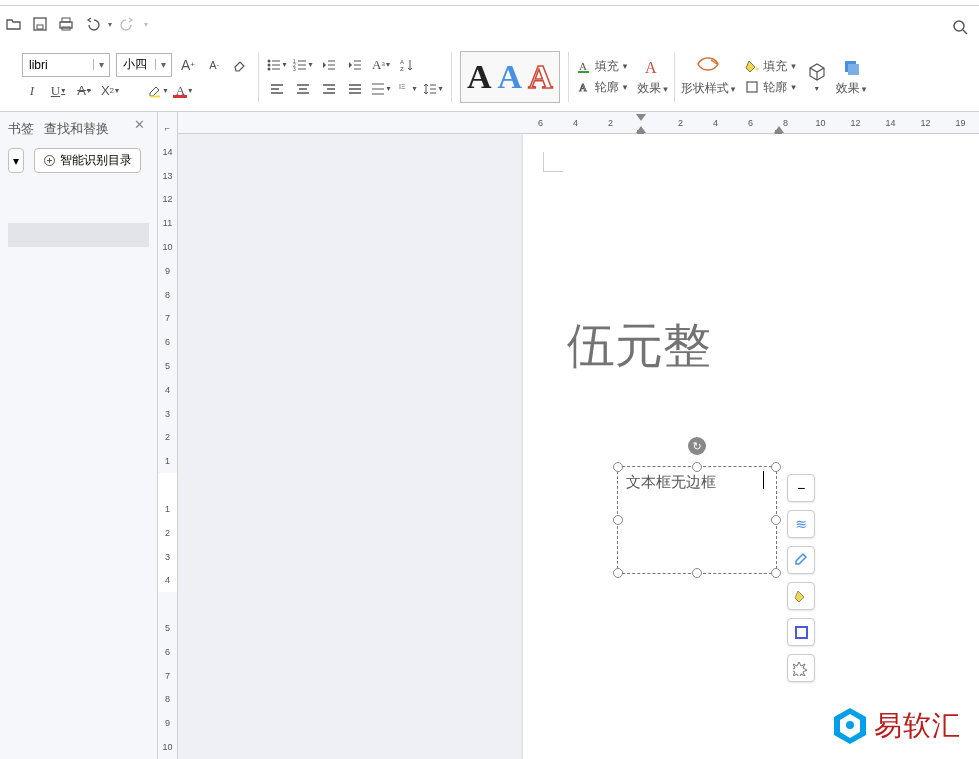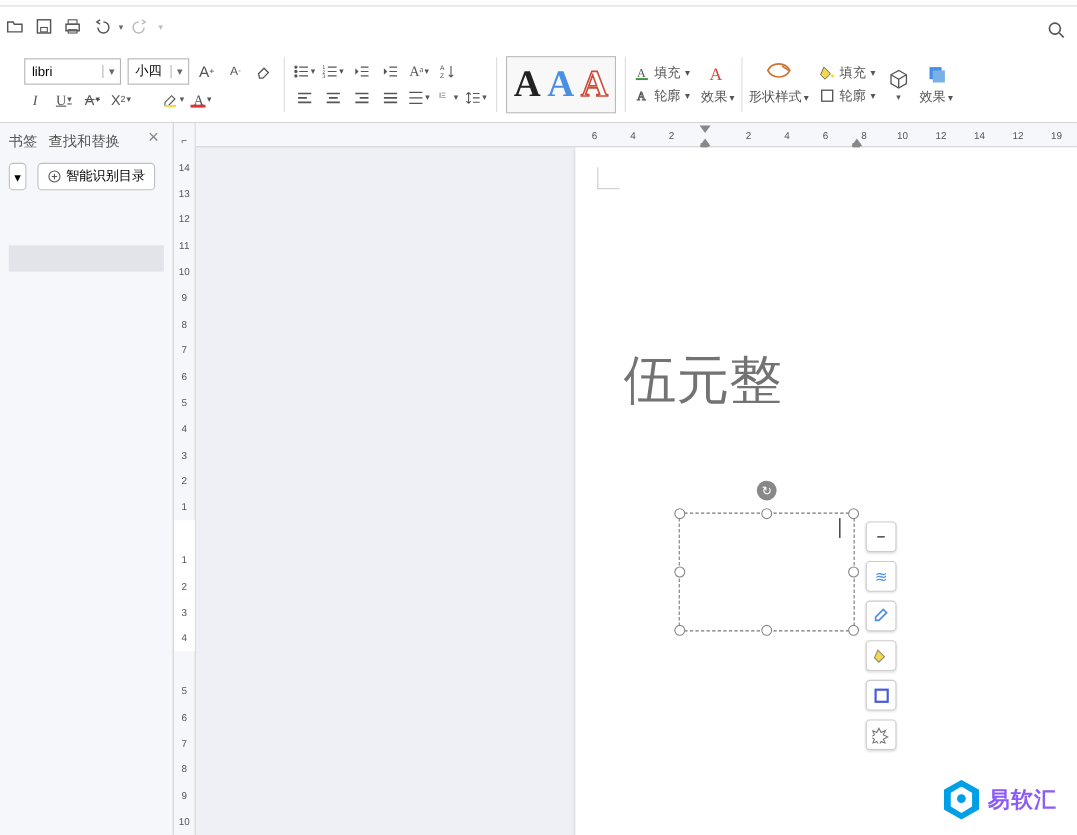--- a/index.html
+++ b/index.html
@@ -70,21 +70,21 @@
 .rot::before { content: '↻'; color: #fff; font-size: 11px; }
 
 .floatbtns { position: absolute; left: 264px; top: 340px; display: flex; flex-direction: column; gap: 8px; }
 .fbtn { width: 28px; height: 28px; border: 1px solid #ccc; border-radius: 4px; background: #fff; box-shadow: 0 1px 2px rgba(0,0,0,0.1); display: flex; align-items: center; justify-content: center; cursor: pointer; font-size: 14px; }
 
 
 .logo { position: absolute; right: 18px; bottom: 14px; display: flex; align-items: center; gap: 8px; }
 .logo .mark { width: 32px; height: 36px; background: #00a0e9; clip-path: polygon(50% 0, 100% 25%, 100% 75%, 50% 100%, 0 75%, 0 25%); position: relative; }
 .logo .mark::after { content:''; position:absolute; inset:6px; background:#fff; clip-path: polygon(50% 0, 100% 25%, 100% 75%, 50% 100%, 0 75%, 0 25%); }
 .logo .mark::before { content:''; position:absolute; width:8px; height:8px; border-radius:50%; background:#00a0e9; top:13px; left:12px; z-index:2; }
-.logo .lt { font-size: 20px; font-weight: 700; color: #8b5cf6; font-family: "Microsoft YaHei", sans-serif; letter-spacing: 1px; }
+.logo .lt { font-size: 28px; font-weight: 400; color: #b91c1c; font-family: "Microsoft YaHei", sans-serif; letter-spacing: 1px; }
 
 svg { display: block; }
 </style>
 </head>
 <body>
 
 <div class="titlebar"></div>
 
 <div class="toprow">
   <div class="qat">
@@ -432,20 +432,21 @@
         <div class="textbox">
           <div class="rot"></div>
           <div class="handle" style="left:-5px;top:-5px"></div>
           <div class="handle" style="left:50%;top:-5px;transform:translateX(-50%)"></div>
           <div class="handle" style="right:-5px;top:-5px"></div>
           <div class="handle" style="left:-5px;top:50%;transform:translateY(-50%)"></div>
           <div class="handle" style="right:-5px;top:50%;transform:translateY(-50%)"></div>
           <div class="handle" style="left:-5px;bottom:-5px"></div>
           <div class="handle" style="left:50%;bottom:-5px;transform:translateX(-50%)"></div>
           <div class="handle" style="right:-5px;bottom:-5px"></div>
+          <div class="tb-content">文本框无边框</div>
           <div style="position:absolute;right:12px;top:4px;width:1px;height:18px;background:#000"></div>
         </div>
 
         <div class="floatbtns">
           <div class="fbtn">−</div>
           <div class="fbtn" style="color:#4a90e2">≋</div>
           <div class="fbtn">
               <svg width="16" height="16" viewBox="0 0 16 16">
                 <path d="M3 9l7-7 3 3-7 7H3z" fill="none" stroke="#4a90e2" stroke-width="1.5"></path>
               </svg>

